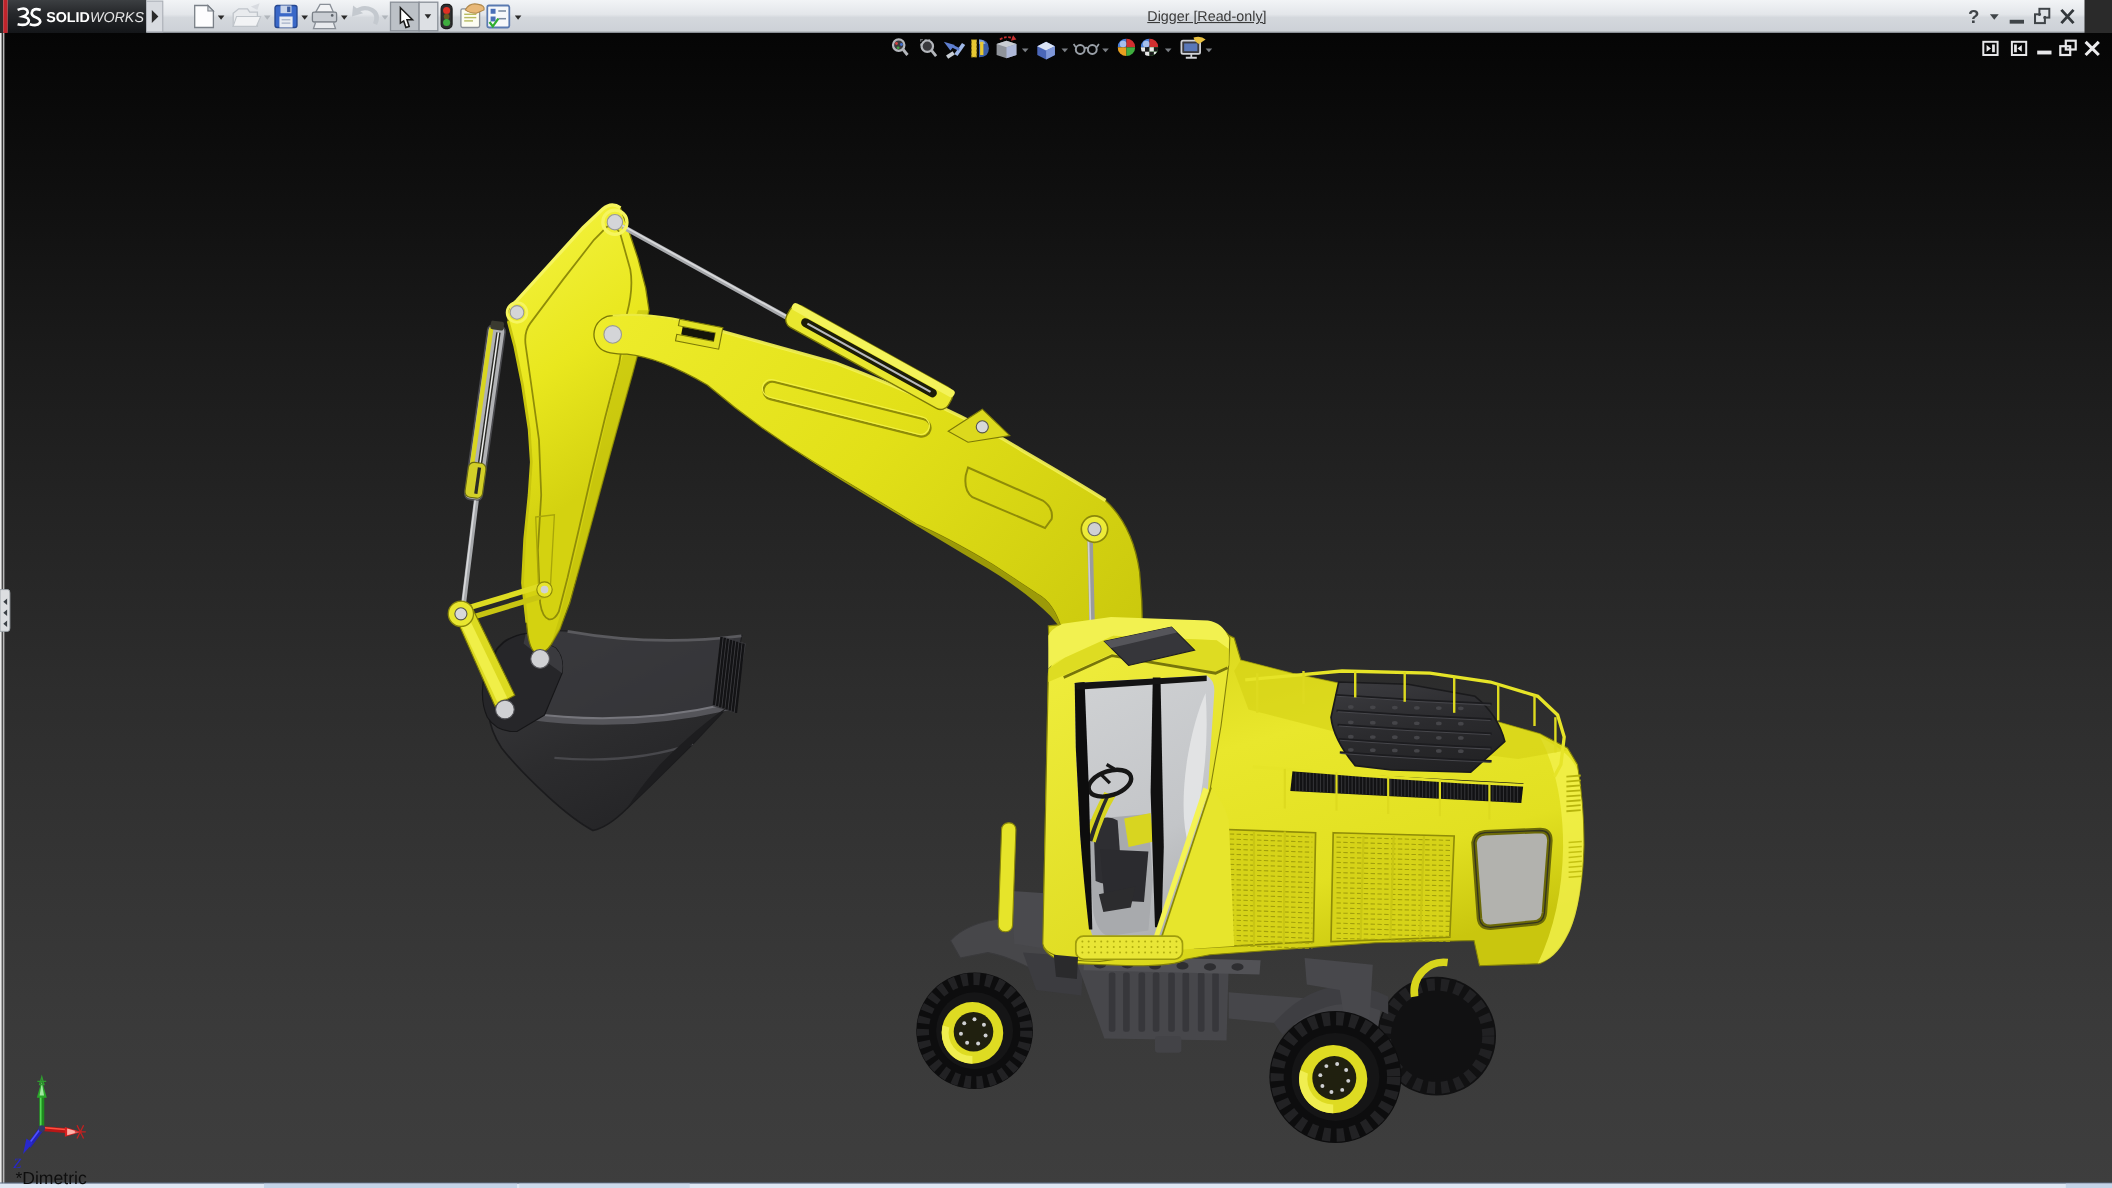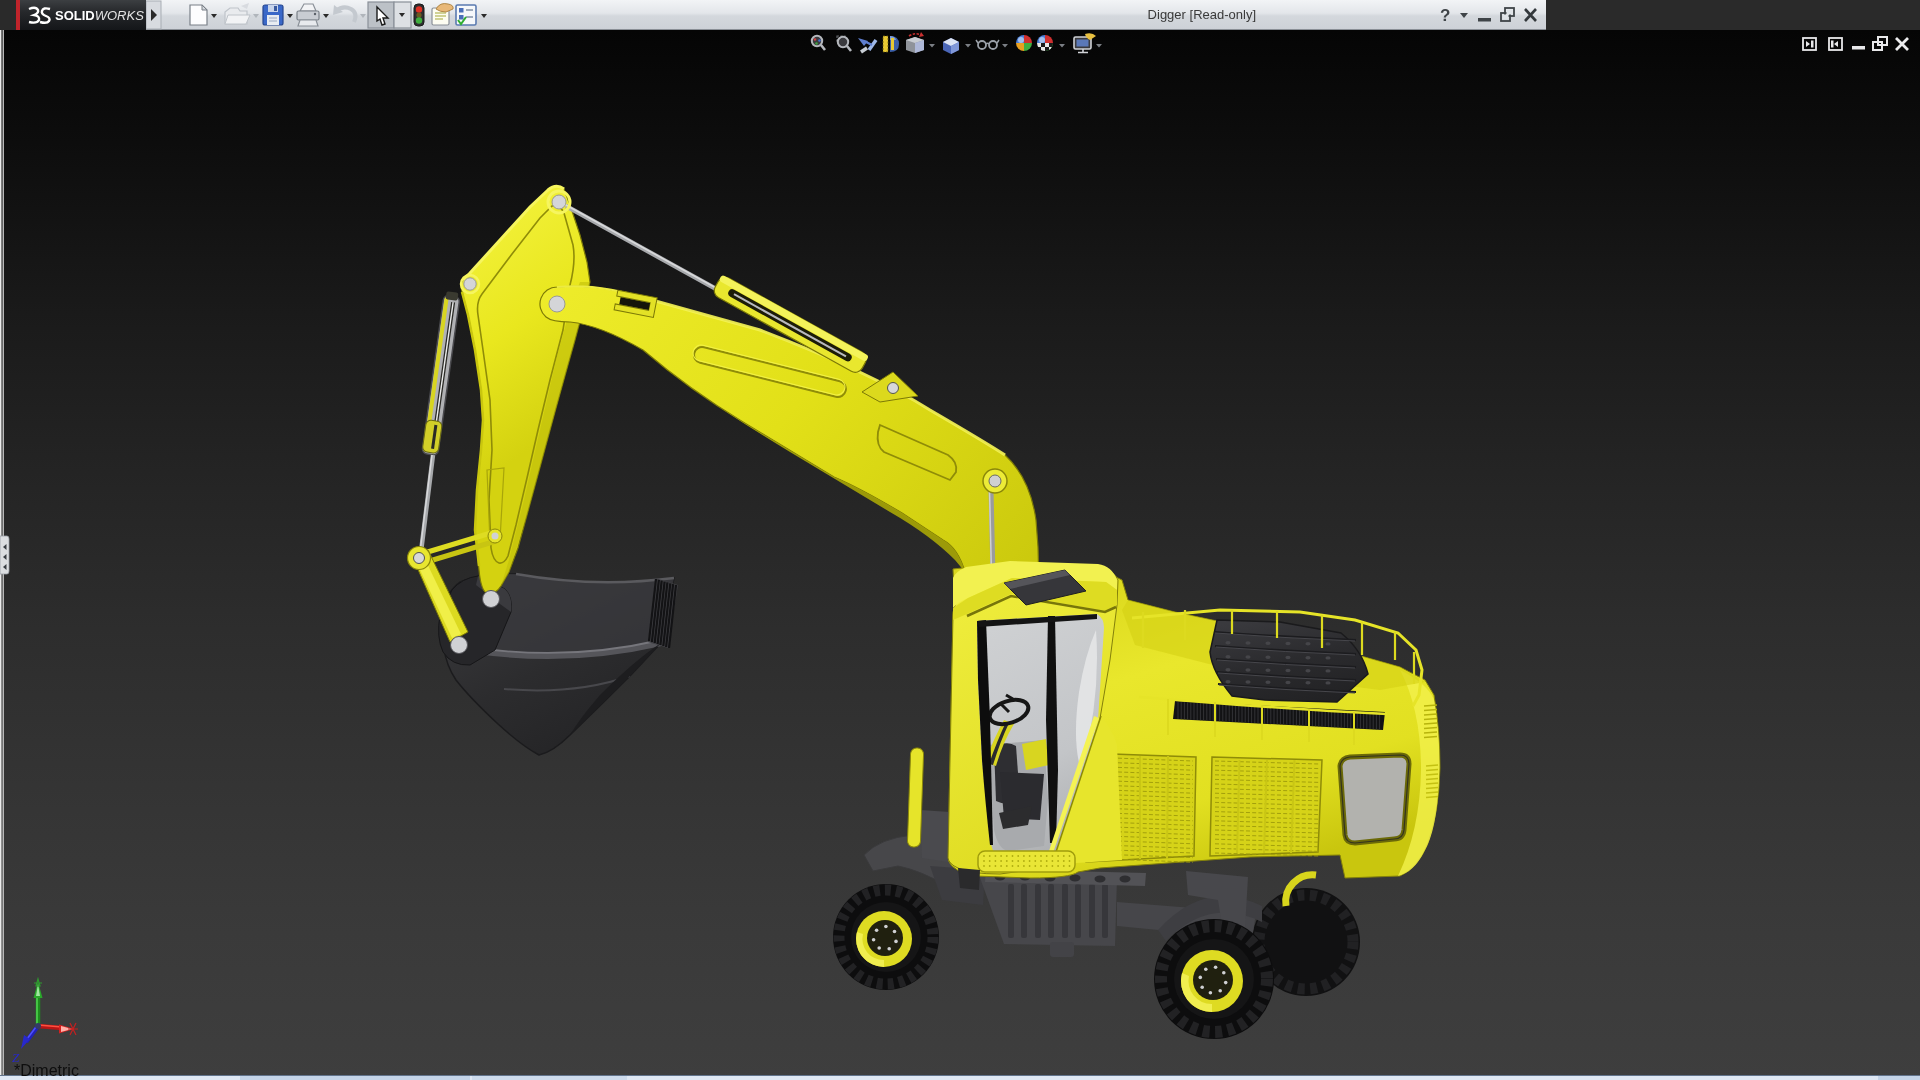--- a/index.html
+++ b/index.html
@@ -1,25 +1,25 @@
 <!DOCTYPE html>
 <html><head>
 <meta charset="utf-8">
 <style>
 * { margin:0; padding:0; box-sizing:border-box; }
 html,body { width:1920px; height:1080px; overflow:hidden; background:#2a2a2a;
   font-family:"Liberation Sans", sans-serif; }
 #page { position:relative; width:1920px; height:1080px; }
-#titlebar { position:absolute; left:16px; top:0; width:1530px; height:30px;
+#titlebar { position:absolute; left:3px; top:0; width:1892px; height:30px;
   background:linear-gradient(#f2f4f6 0%,#e3e6ea 45%,#d4d8dd 55%,#cdd1d7 100%);
   border-bottom:1px solid #8a8f96; }
 #redstripe { position:absolute; left:0; top:0; width:4px; height:30px; background:#c0242b; }
 #logoblock { position:absolute; left:4px; top:0; width:126px; height:30px;
   background:linear-gradient(#3c3f42 0%,#26282b 40%,#141619 100%); }
-#title { position:absolute; left:1040px; width:200px; top:7px; text-align:right; color:#3a3a3a; font-size:13px; }
+#title { position:absolute; left:1040px; width:200px; top:7px; text-align:left; color:#3a3a3a; font-size:13px;text-decoration:underline; }
 #viewport { position:absolute; left:0; top:30px; width:1920px; height:1050px; background:#111; }
 #scene { position:absolute; left:0; top:0; }
 </style>
 </head>
 <body>
 <div id="page">
 <div id="viewport"></div>
 <svg id="scene" width="1920" height="1080" viewBox="0 0 1920 1080">
 
 <defs>

